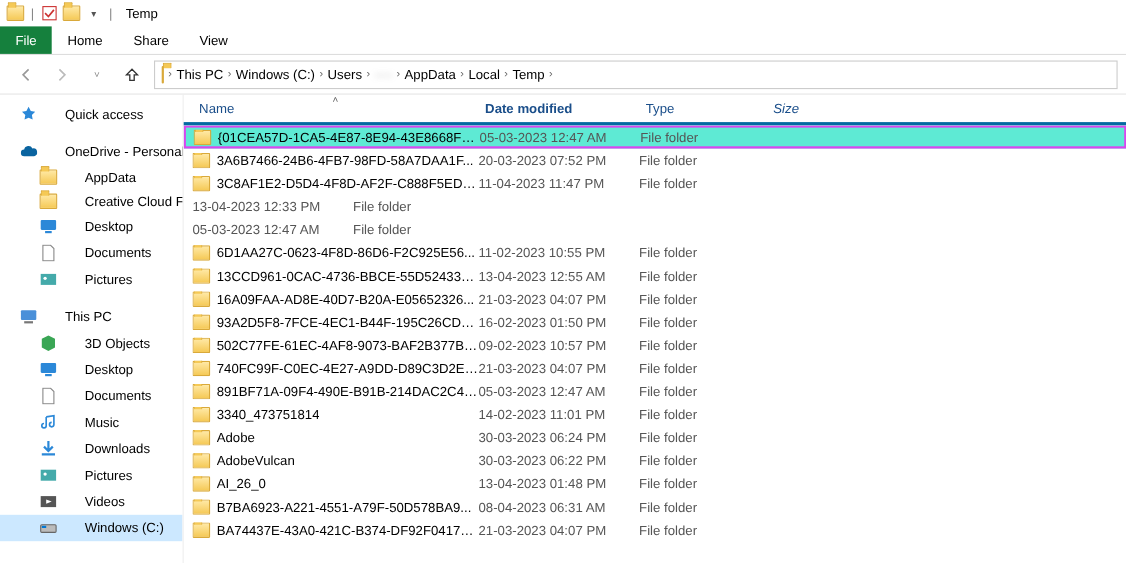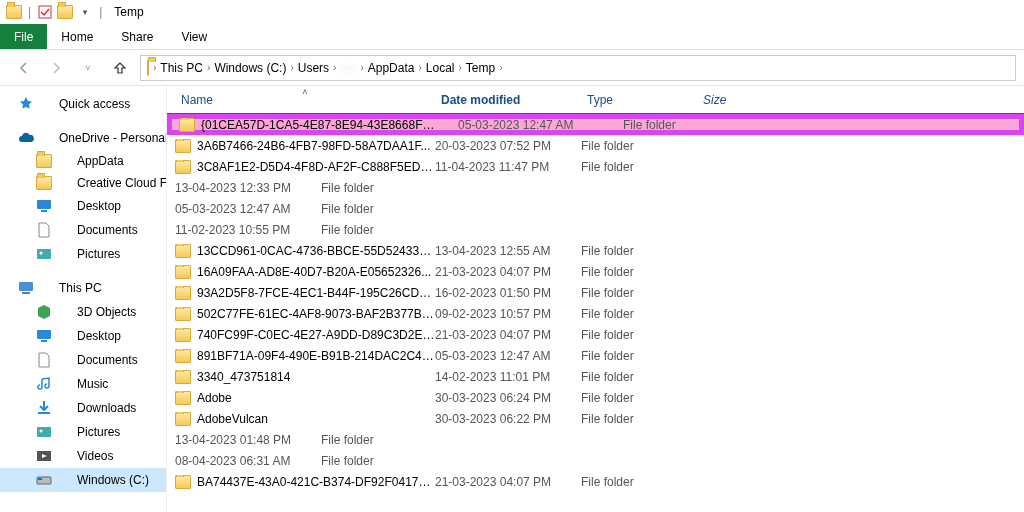--- a/index.html
+++ b/index.html
@@ -18,30 +18,30 @@
   .addrbox .crumb { display: flex; align-items: center; gap: 4px; white-space: nowrap; }
   .addrbox .chev { color: #666; font-size: 10px; }
   .addrbox .blurred { filter: blur(3px); color: #666; }
   .body { display: flex; height: calc(512px - 24px - 26px - 36px); }
   .nav { width: 166px; padding: 6px 0; overflow: hidden; }
   .nav .item { display: flex; align-items: center; gap: 25px; padding: 4px 6px 4px 18px; white-space: nowrap; }
   .nav .item.sub { padding-left: 36px; }
   .nav .item.selected { background: #cce8ff; }
   .nav .spacer { height: 10px; }
   .main { flex: 1; display: flex; flex-direction: column; border-left: 1px solid #eee; }
-  .colhead { display: flex; height: 28px; align-items: center; border-bottom: 1px solid #0369a1; color: #1a4e8a; padding-left: 8px; }
+  .colhead { display: flex; height: 28px; align-items: center; border-bottom: 3px solid #0369a1; color: #1a4e8a; padding-left: 8px; }
   .colhead > div { padding: 0 6px; position: relative; }
   .colhead .c-name { width: 260px; }
   .colhead .c-date { width: 146px; font-weight: bold; }
   .colhead .c-type { width: 116px; }
   .colhead .c-size { width: 80px; font-style: italic; }
   .sortarrow { position: absolute; top: -6px; left: 50%; transform: translateX(-50%); font-size: 9px; color: #555; }
   .rows { flex: 1; overflow: hidden; }
   .row { display: flex; align-items: center; height: 21px; padding-left: 8px; font-size: 12px; }
-  .row.selected { background: #f9a8d4; border: 5px solid #d946ef; padding-left: 7px; gap: 19px; }
+  .row.selected { background: #5eead4; border: 2px solid #d946ef; padding-left: 7px; }
   .row .c-name { width: 260px; display: flex; align-items: center; gap: 6px; overflow: hidden; }
   .row .c-name .txt { overflow: hidden; text-overflow: ellipsis; white-space: nowrap; }
   .row .c-date { width: 146px; color: #555; }
   .row .c-type { width: 116px; color: #555; }
   .row .c-size { width: 80px; color: #555; }
   .ficon { width: 16px; height: 14px; background: linear-gradient(#ffe9a6,#f5c956); border: 1px solid #d9a93a; border-radius: 1px; position: relative; flex-shrink: 0; }
   .ficon::before { content:""; position:absolute; top:-4px; left:0; width:6px; height:4px; background:#f5c956; border:1px solid #d9a93a; border-bottom:none; border-radius:1px 1px 0 0; }
   svg.nicon { width: 16px; height: 16px; flex-shrink: 0; }
 </style>
 </head>
@@ -269,20 +269,24 @@
           <div class="c-date">13-04-2023 12:33 PM</div>
           <div class="c-type">File folder</div>
           <div class="c-size"></div>
         </div>
         <div class="row">
           <div class="c-date">05-03-2023 12:47 AM</div>
           <div class="c-type">File folder</div>
           <div class="c-size"></div>
         </div>
         <div class="row">
+          <div class="c-name">
+            <span class="ficon"></span>
+            <span class="txt">6D1AA27C-0623-4F8D-86D6-F2C925E56...</span>
+          </div>
           <div class="c-date">11-02-2023 10:55 PM</div>
           <div class="c-type">File folder</div>
           <div class="c-size"></div>
         </div>
         <div class="row">
           <div class="c-name">
             <span class="ficon"></span>
             <span class="txt">13CCD961-0CAC-4736-BBCE-55D52433C...</span>
           </div>
           <div class="c-date">13-04-2023 12:55 AM</div>
@@ -355,25 +359,33 @@
         <div class="row">
           <div class="c-name">
             <span class="ficon"></span>
             <span class="txt">AdobeVulcan</span>
           </div>
           <div class="c-date">30-03-2023 06:22 PM</div>
           <div class="c-type">File folder</div>
           <div class="c-size"></div>
         </div>
         <div class="row">
+          <div class="c-name">
+            <span class="ficon"></span>
+            <span class="txt">AI_26_0</span>
+          </div>
           <div class="c-date">13-04-2023 01:48 PM</div>
           <div class="c-type">File folder</div>
           <div class="c-size"></div>
         </div>
         <div class="row">
+          <div class="c-name">
+            <span class="ficon"></span>
+            <span class="txt">B7BA6923-A221-4551-A79F-50D578BA9...</span>
+          </div>
           <div class="c-date">08-04-2023 06:31 AM</div>
           <div class="c-type">File folder</div>
           <div class="c-size"></div>
         </div>
         <div class="row">
           <div class="c-name">
             <span class="ficon"></span>
             <span class="txt">BA74437E-43A0-421C-B374-DF92F04172...</span>
           </div>
           <div class="c-date">21-03-2023 04:07 PM</div>

